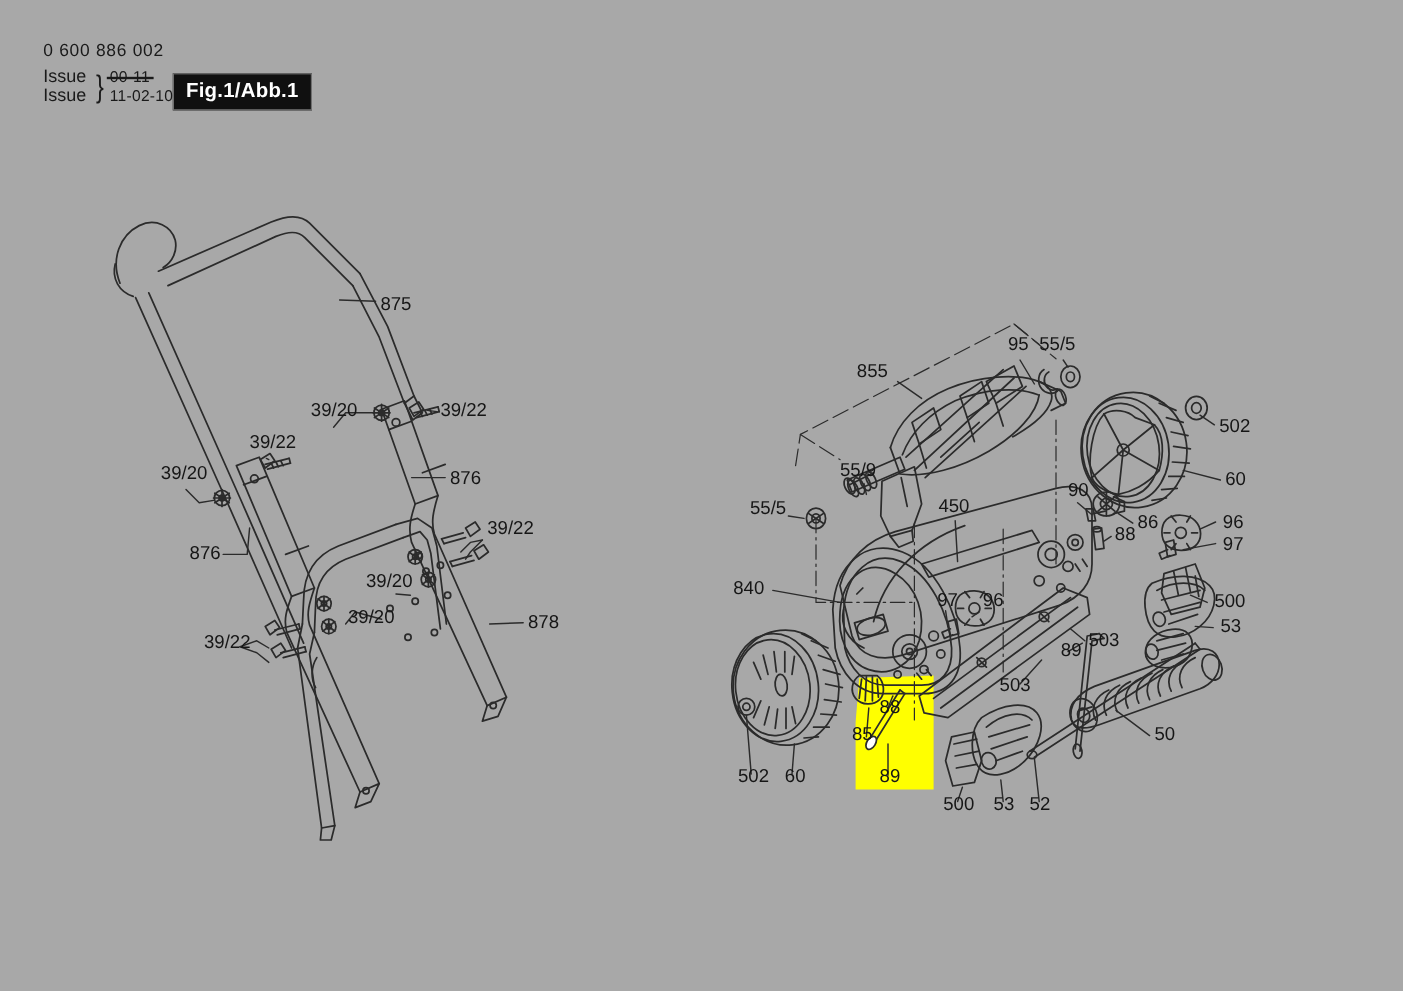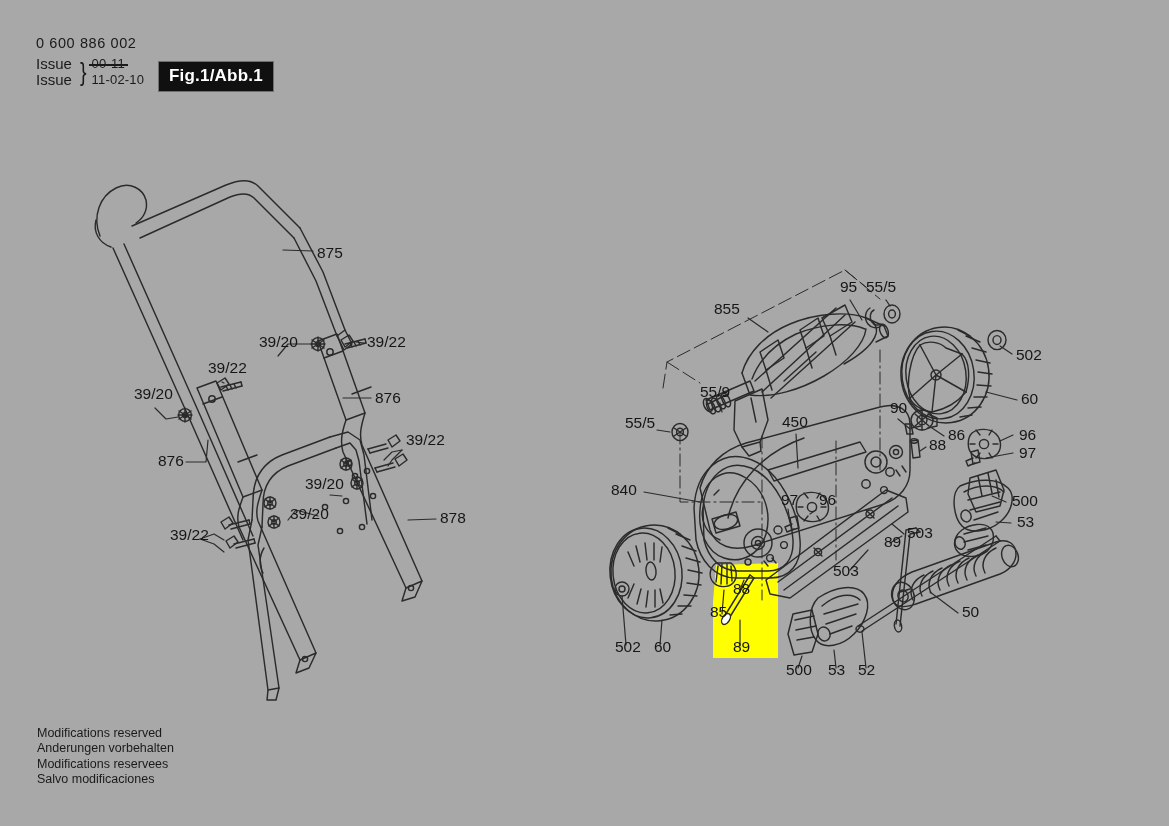--- a/index.html
+++ b/index.html
@@ -60,21 +60,21 @@
     content: "";
     position: absolute;
     left: -3px;
     right: -3px;
     top: 52%;
     height: 1.4px;
     background: #1a1a1a;
   }
   #fig-badge {
     position: absolute;
-    left: 122px;
+    left: 108px;
     top: 5px;
     background: #101010;
     color: #ffffff;
     font-size: 17px;
     font-weight: bold;
     padding: 4px 10px 5px 10px;
     border: 1px solid #6f6f6f;
     letter-spacing: 0.2px;
     white-space: nowrap;
   }
@@ -638,20 +638,14 @@
         <text class="label" x="962" y="617" text-anchor="start">50</text>
         <text class="label" x="733" y="652" text-anchor="start">89</text>
         <text class="label" x="615" y="652" text-anchor="start">502</text>
         <text class="label" x="654" y="652" text-anchor="start">60</text>
         <text class="label" x="786" y="675" text-anchor="start">500</text>
         <text class="label" x="828" y="675" text-anchor="start">53</text>
         <text class="label" x="858" y="675" text-anchor="start">52</text>
       </g>
   </svg>
 
-  <div id="footer">
-    <div>Modifications reserved</div>
-    <div>Anderungen vorbehalten</div>
-    <div>Modifications reservees</div>
-    <div>Salvo modificaciones</div>
-  </div>
 
 </div>
 
 </body></html>

